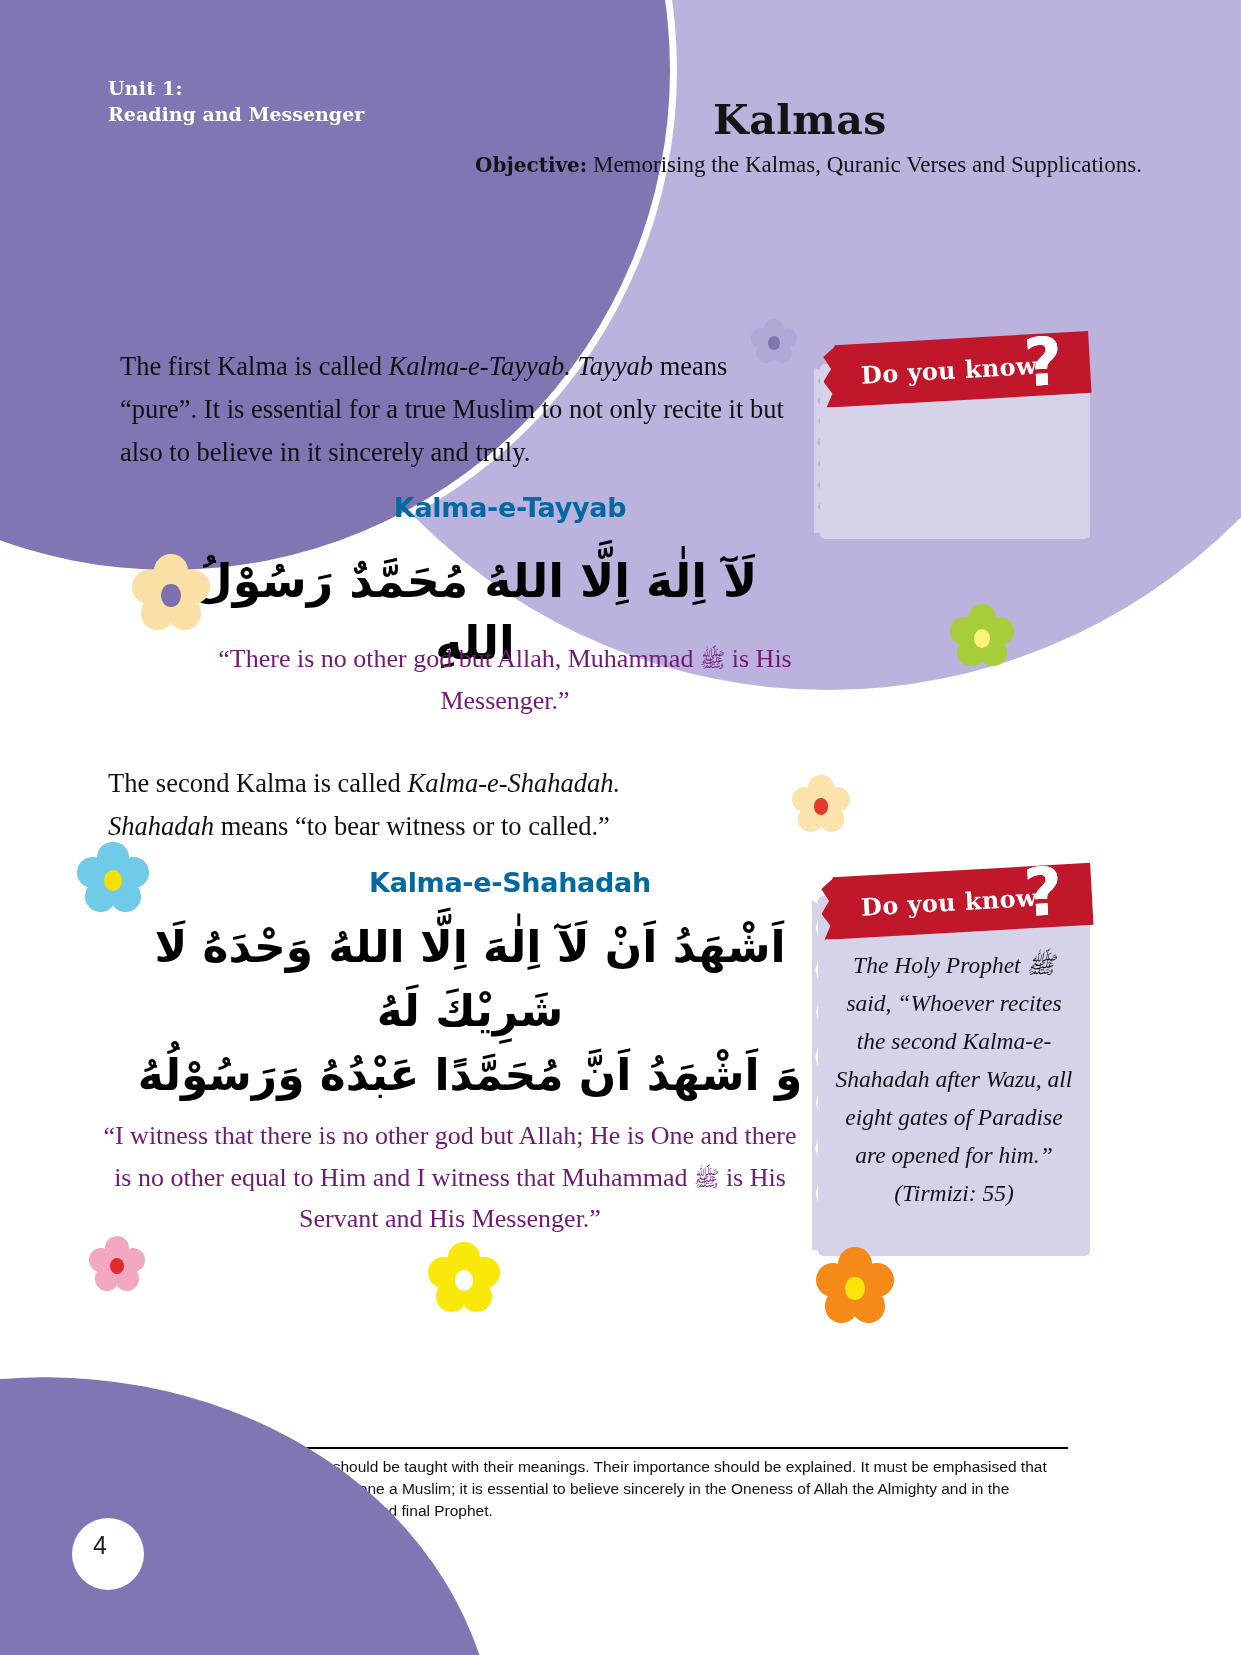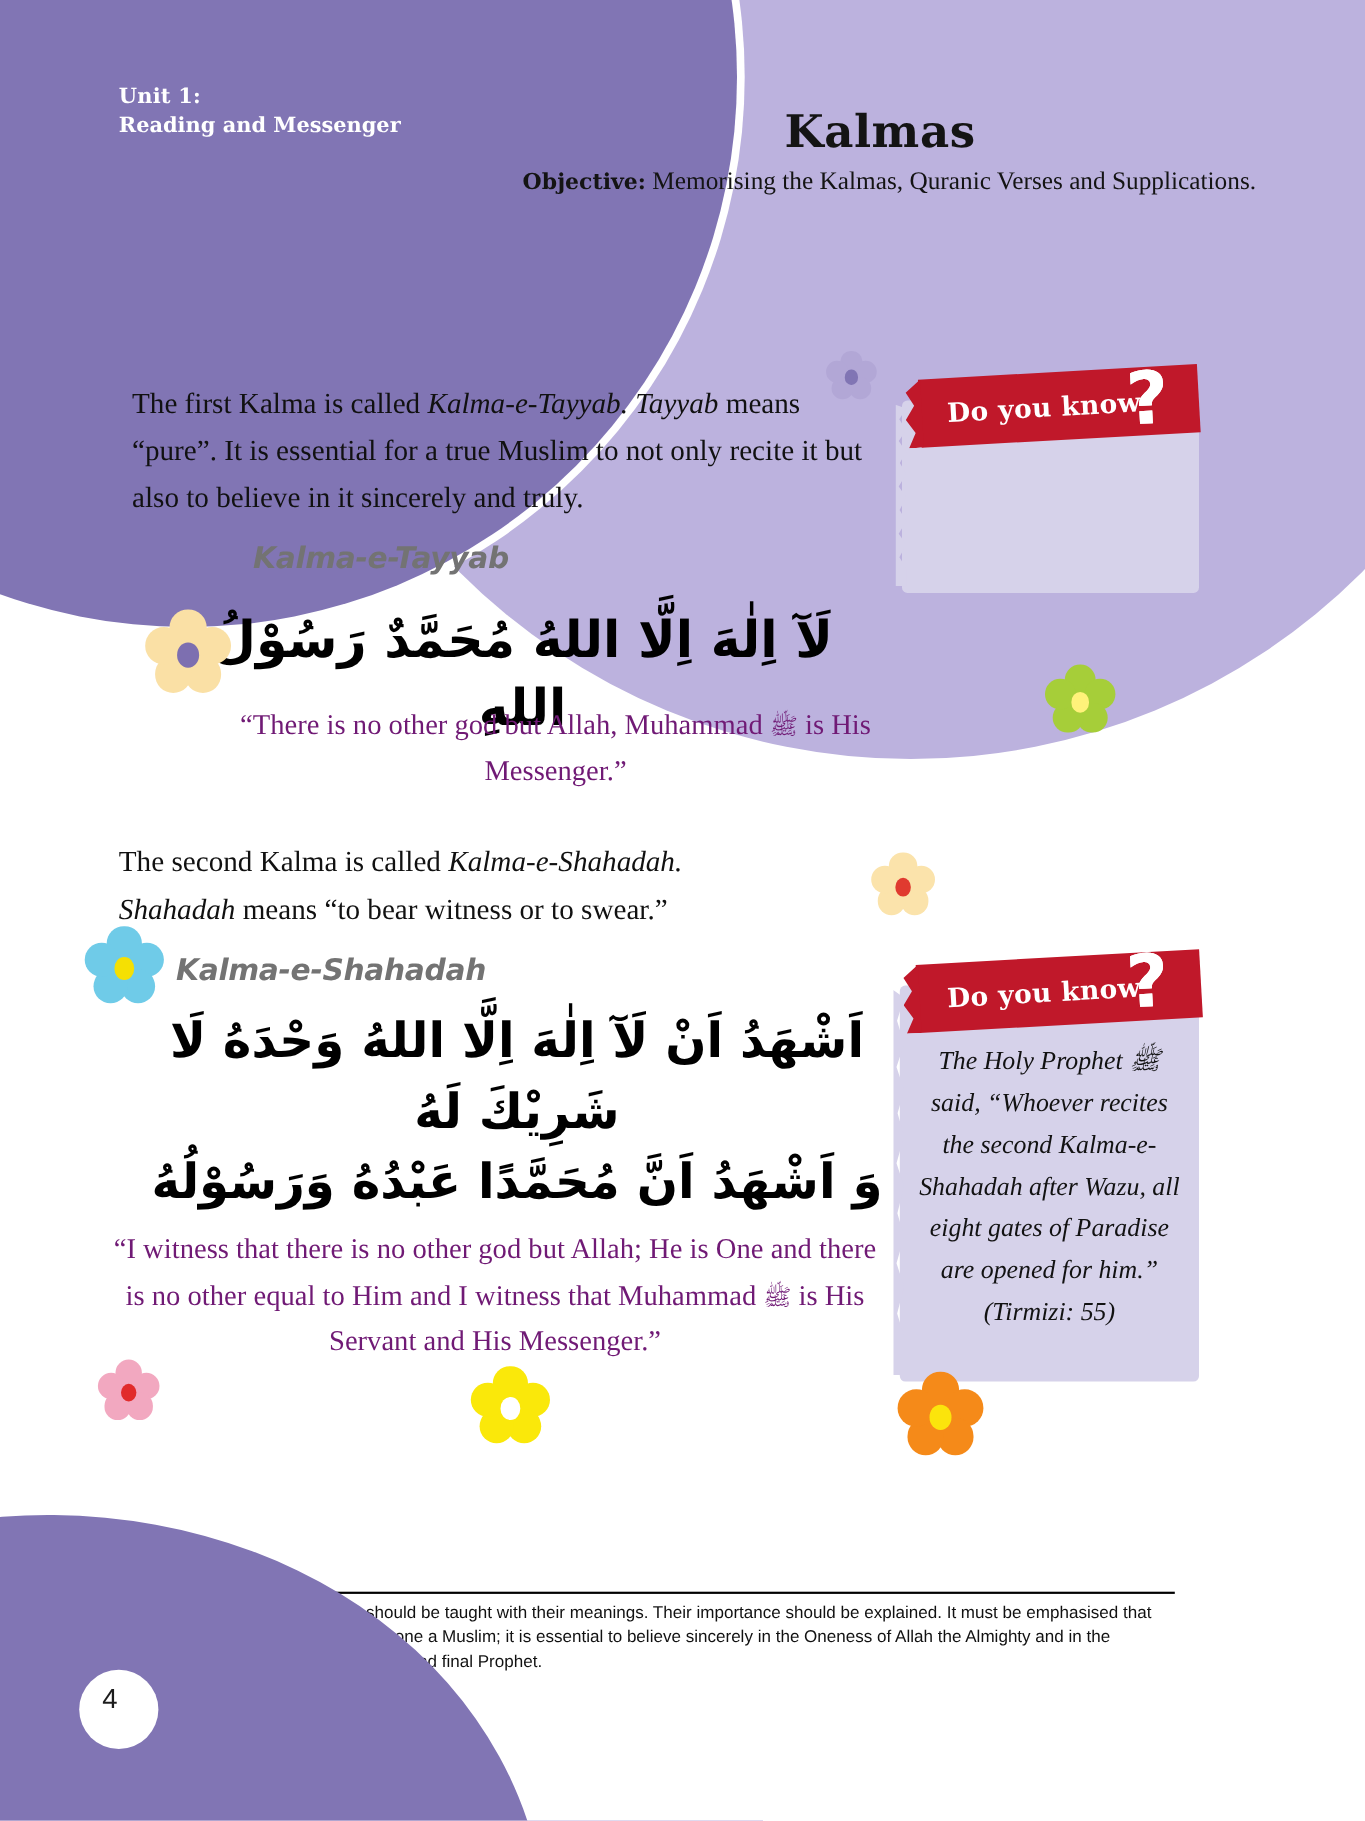--- a/index.html
+++ b/index.html
@@ -72,23 +72,23 @@
     position:absolute;
     font-size:26.5px; line-height:1.62; color:#111;
     font-family:"Liberation Serif",serif;
   }
   .para i{font-style:italic;}
 
   .p1{left:120px; top:345px; width:690px;}
   .p2{left:108px; top:762px; width:690px;}
 
   .kalma-head{
-    position:absolute; 
+    position:absolute; text-align:center;
     font-family:"DejaVu Sans",sans-serif;
-    font-weight:bold; font-size:27px; color:#737373; letter-spacing:-.3px;font-style:italic;
+    font-weight:bold; font-size:27px; color:#0369a1; letter-spacing:-.3px;
   }
   .kh1{left:230px; top:492px; width:560px;}
   .kh2{left:160px; top:867px; width:700px;}
 
   .arabic{
     position:absolute; text-align:center; direction:rtl;
     font-family:"DejaVu Sans",sans-serif;
     color:#000; font-weight:600;
   }
   .ar1{left:150px; top:550px; width:650px; font-size:46px; line-height:1.35;}
@@ -202,21 +202,21 @@
   </div>
 
   <div class="content">
 
     <div class="para p1"><span>The first Kalma is called </span><i>Kalma-e-Tayyab.</i><i> Tayyab</i><span> means “pure”.  It is essential for a true Muslim to not only recite it but also to believe in it sincerely and truly.</span></div>
 
     <div class="kalma-head kh1">Kalma-e-Tayyab</div>
     <div class="arabic ar1">لَآ اِلٰهَ اِلَّا اللهُ مُحَمَّدٌ رَسُوْلُ اللهِ</div>
     <div class="trans tr1"><span>“There is no other god but Allah, Muhammad </span><span class="pbuh">ﷺ</span><span> is His Messenger.”</span></div>
 
-    <div class="para p2"><span>The second Kalma is called </span><i>Kalma-e-Shahadah.</i><br><i> Shahadah</i><span> means “to bear witness or to swear.”</span></div>
+    <div class="para p2"><span>The second Kalma is called </span><i>Kalma-e-Shahadah.</i><br><i> Shahadah</i><span> means “to bear witness or to called.”</span></div>
 
     <div class="kalma-head kh2">Kalma-e-Shahadah</div>
     <div class="arabic ar2">
       <div>اَشْهَدُ اَنْ لَآ اِلٰهَ اِلَّا اللهُ وَحْدَهُ لَا شَرِيْكَ لَهُ</div>
       <div>وَ اَشْهَدُ اَنَّ مُحَمَّدًا عَبْدُهُ وَرَسُوْلُهُ</div>
     </div>
     <div class="trans tr2"><span>“I witness that there is no other god but Allah; He is One and there is no other equal to Him and I witness that Muhammad </span><span class="pbuh">ﷺ</span><span> is His Servant and His Messenger.”</span></div>
 
     <div class="dyk" id="dyk1">
       <div class="dyk-body"></div>

